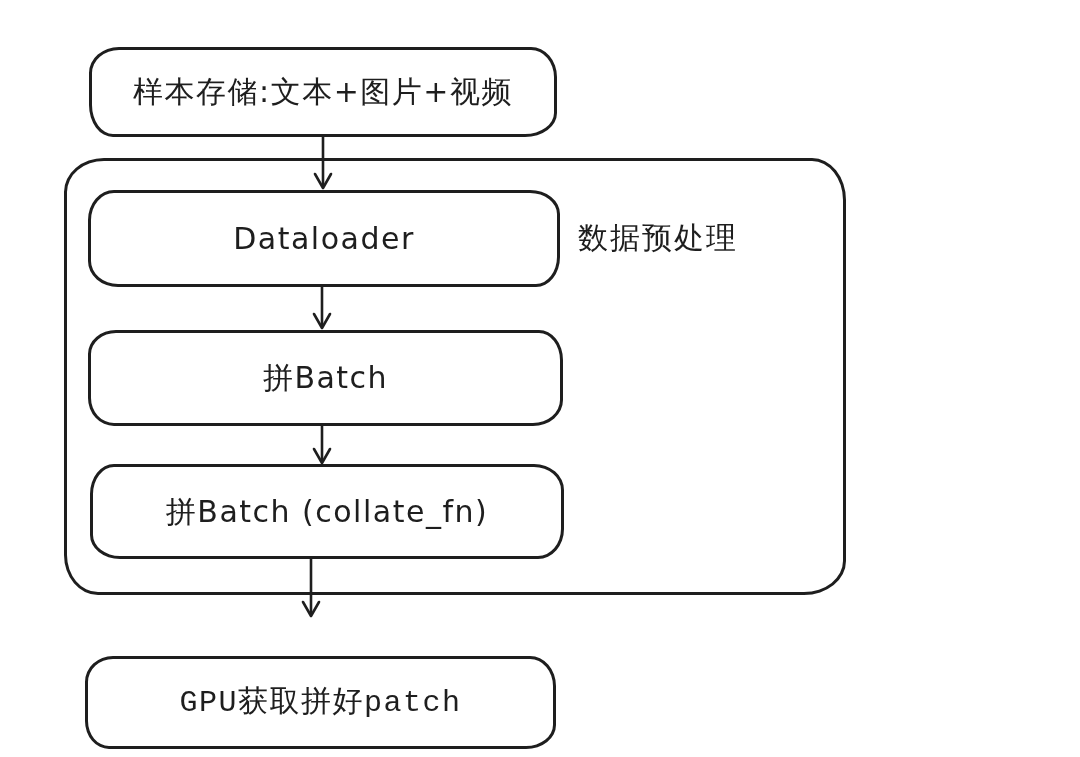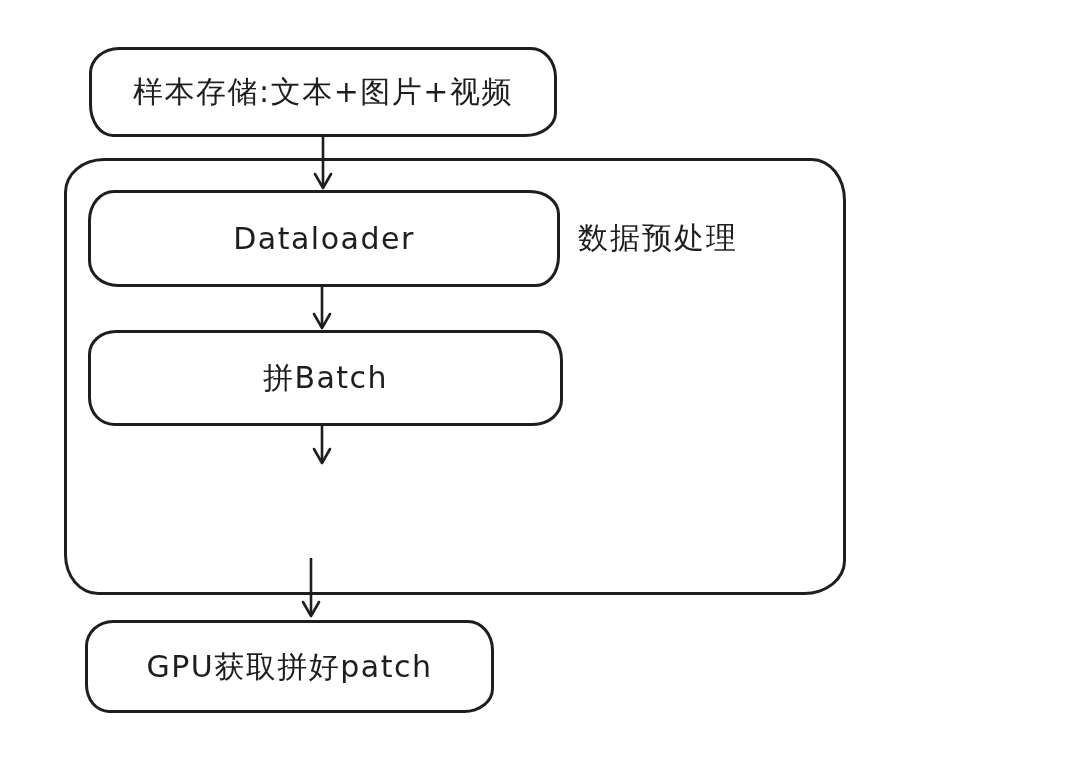--- a/index.html
+++ b/index.html
@@ -50,22 +50,23 @@
   }
   .node-preprocess{
     left:88px;top:330px;width:475px;height:96px;
     border-radius:28px 24px 30px 26px / 24px 30px 26px 28px;
   }
   .node-batch{
     left:90px;top:464px;width:474px;height:95px;
     border-radius:24px 30px 26px 30px / 30px 26px 30px 24px;
   }
   .node-gpu{
-    left:85px;top:620px;width:409px;height:93px;
+    left:85px;top:656px;width:471px;height:93px;
     border-radius:28px 26px 30px 24px / 26px 30px 24px 28px;
+    font-family:Liberation Mono, monospace;
   }
   .annotation{
     position:absolute;
     font-size:30px;
     letter-spacing:2px;
     white-space:nowrap;
     line-height:44px;
   }
   .annotation-dataloader{left:578px;top:216px;}
   .annotation-preprocess{left:578px;top:356px;}
@@ -92,20 +93,23 @@
   <div class="group-box"></div>
 
   <div class="node node-dataloader">
     <span>Dataloader</span>
   </div>
 
   <div class="node node-preprocess">
     <span>拼Batch</span>
   </div>
 
+  <div class="node node-batch">
+    <span>拼Batch (collate_fn)</span>
+  </div>
 
   <div class="node node-gpu">
     <span>GPU获取拼好patch</span>
   </div>
 
   <div class="annotation annotation-dataloader">数据预处理</div>
 
 
   <svg class="arrow" style="left:311px;top:136px;" width="24" height="56" viewBox="0 0 24 56">
     <line x1="12" y1="0" x2="12" y2="50"></line>

